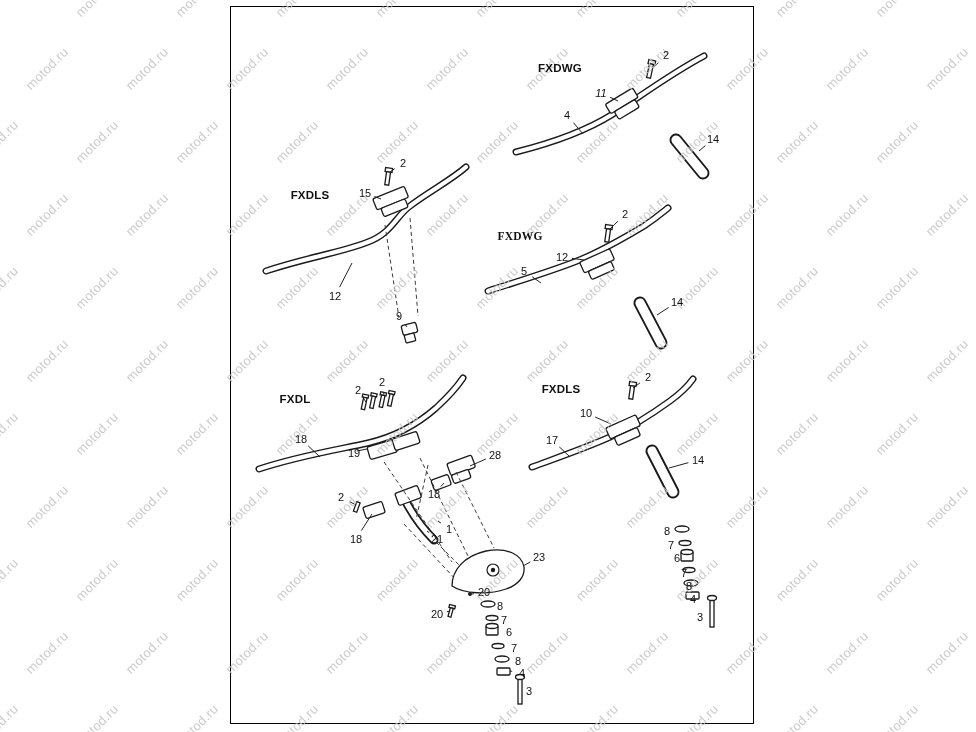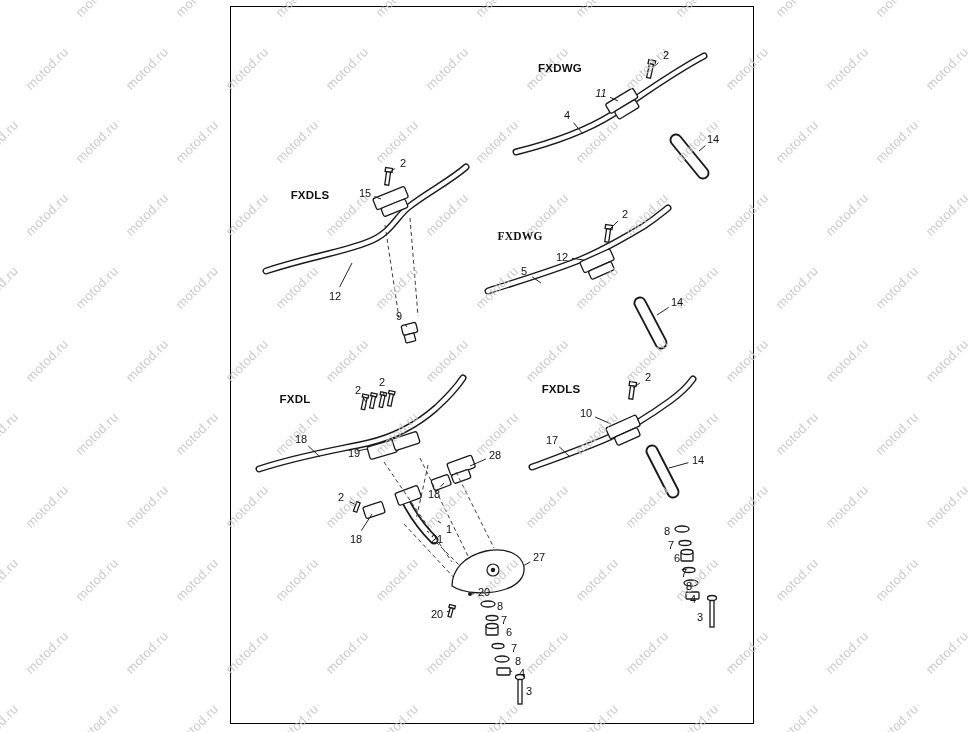--- a/index.html
+++ b/index.html
@@ -368,21 +368,21 @@
       <span class="callout" style="left: 358px; top: 390px;">2</span>
       <span class="callout" style="left: 382px; top: 382px;">2</span>
       <span class="callout" style="left: 301px; top: 439px;">18</span>
       <span class="callout" style="left: 354px; top: 453px;">19</span>
       <span class="callout" style="left: 495px; top: 455px;">28</span>
       <span class="callout" style="left: 434px; top: 494px;">18</span>
       <span class="callout" style="left: 341px; top: 497px;">2</span>
       <span class="callout" style="left: 449px; top: 529px;">1</span>
       <span class="callout" style="left: 437px; top: 539px;">21</span>
       <span class="callout" style="left: 356px; top: 539px;">18</span>
-      <span class="callout" style="left: 539px; top: 557px;">27</span>
+      <span class="callout" style="left: 539px; top: 557px;">23</span>
       <span class="callout" style="left: 484px; top: 592px;">20</span>
       <span class="callout" style="left: 500px; top: 606px;">8</span>
       <span class="callout" style="left: 437px; top: 614px;">20</span>
       <span class="callout" style="left: 504px; top: 620px;">7</span>
       <span class="callout" style="left: 509px; top: 632px;">6</span>
       <span class="callout" style="left: 514px; top: 648px;">7</span>
       <span class="callout" style="left: 518px; top: 661px;">8</span>
       <span class="callout" style="left: 522px; top: 673px;">4</span>
       <span class="callout" style="left: 529px; top: 691px;">3</span>
     </div>

